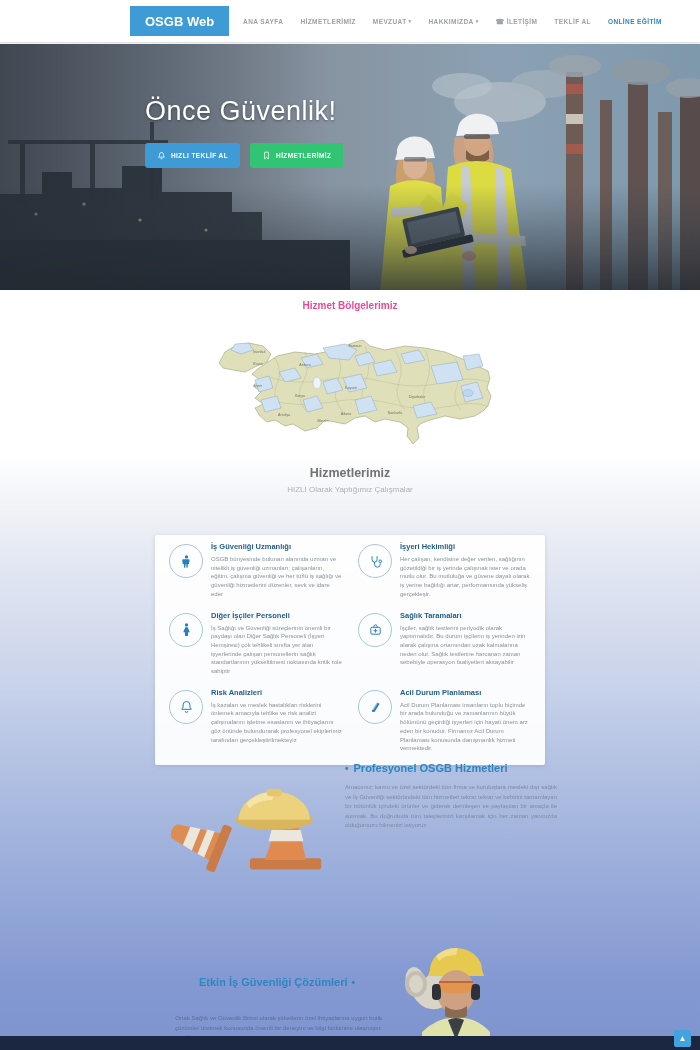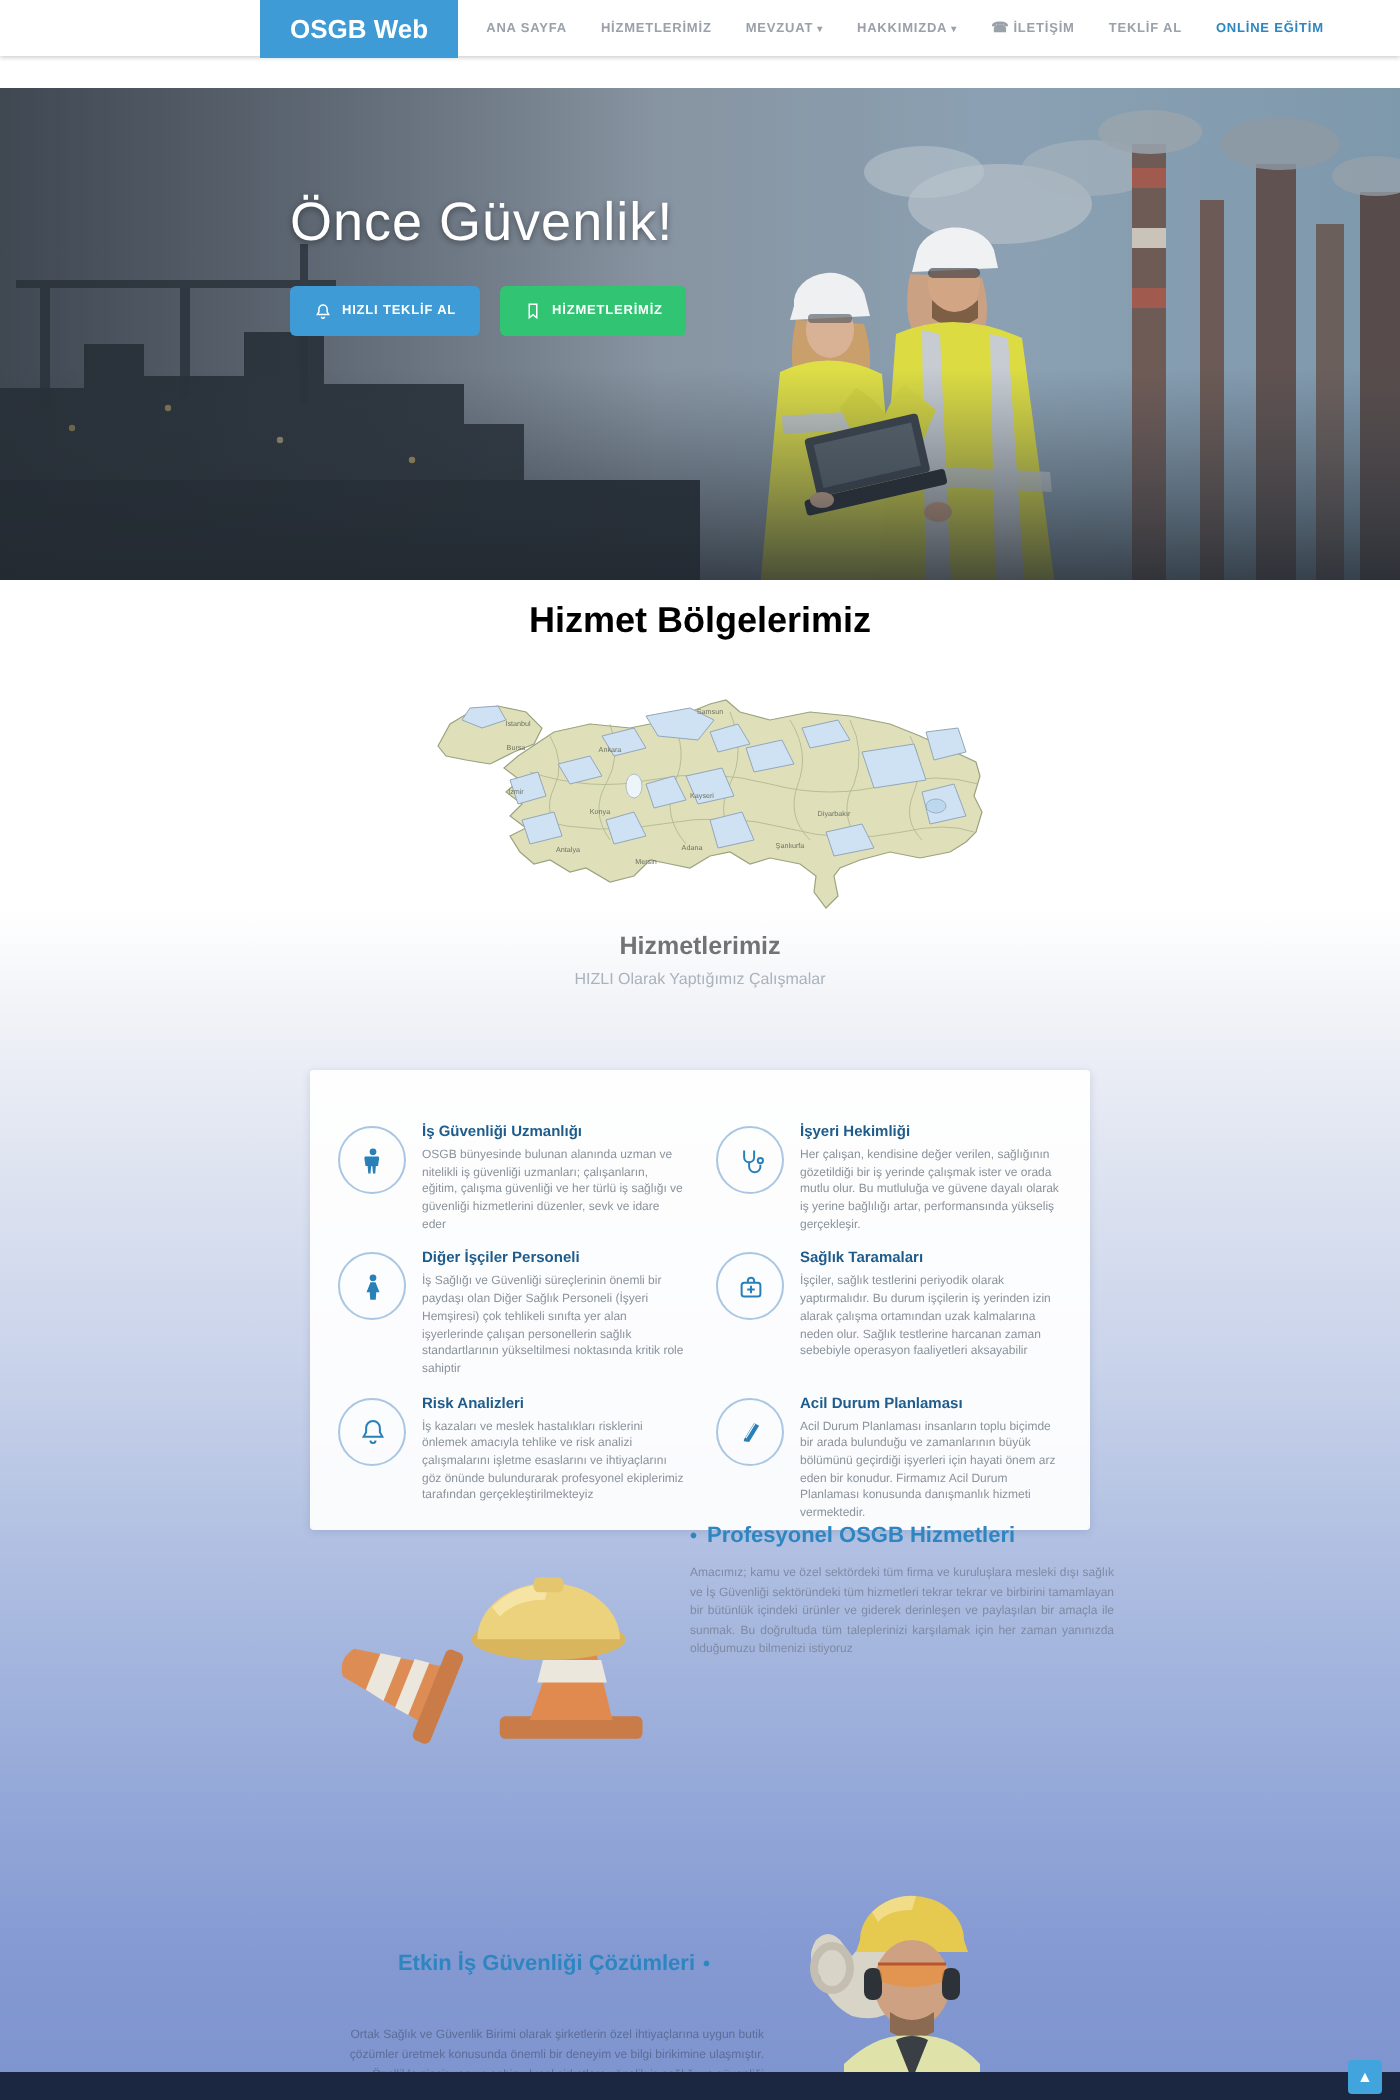--- a/index.html
+++ b/index.html
@@ -3,21 +3,21 @@
 <meta charset="utf-8">
 <style>
   * { margin:0; padding:0; box-sizing:border-box; }
   html,body { background:#ffffff; }
   .page {
     position:relative; width:700px; height:1050px; overflow:hidden;
     font-family:"Liberation Sans", sans-serif; background:#ffffff;
   }
   
   .navbar {
-    position:absolute; top:0; left:0; width:700px; height:28px;
+    position:absolute; top:0; left:0; width:700px; height:42px;
     background:#ffffff; display:flex; align-items:center;
     padding-left:130px; z-index:30; box-shadow:0 1px 2px rgba(0,0,0,.18);
   }
   .brand {
     background:#3e9bd6; color:#fff; font-weight:bold; font-size:13px;
     height:30px; display:flex; align-items:center; padding:0 15px; cursor:pointer;
   }
   .nav-items { display:flex; align-items:center; gap:17px; margin-left:14px; }
   .nav-item {
     font-size:6.5px; font-weight:bold; letter-spacing:.4px; color:#9aa1a9;
@@ -36,35 +36,35 @@
   .hero-btn {
     display:flex; align-items:center; gap:5px; border:none; border-radius:3px;
     color:#fff; font-size:6.5px; font-weight:bold; letter-spacing:.4px;
     padding:8px 12px; cursor:pointer; font-family:"Liberation Sans",sans-serif;
   }
   .hero-btn.blue { background:#3e9bd6; }
   .hero-btn.green { background:#31c473; }
   .hero-btn svg { display:block; }
   
   .regions { position:absolute; top:290px; left:0; width:700px; height:165px; background:#ffffff; }
-  .regions-title { text-align:center; padding-top:10px; font-size:18px; font-weight:bold; color:#000000; }
+  .regions-title { text-align:center; padding-top:10px; font-size:10px; font-weight:bold; color:#ec4899; }
   .map-wrap { display:flex; justify-content:center; margin-top:5px; }
   .map-label { font-size:3.6px; fill:#6e7263; text-anchor:middle; font-family:"Liberation Sans",sans-serif; }
   
   .lower {
     position:absolute; top:455px; left:0; width:700px; height:595px;
     background:linear-gradient(180deg,#ffffff 0%,#f0f2f7 9%,#e0e5f1 20%,#c9d3ea 38%,#adbde1 56%,#96aad9 73%,#8499d2 88%,#7e94ce 100%);
   }
   .services-title { position:absolute; top:466px; left:0; width:700px; text-align:center; font-size:12.5px; font-weight:bold; color:#737373; }
   .services-sub { position:absolute; top:485px; left:0; width:700px; text-align:center; font-size:8px; color:#aab2bb; }
   .cards-panel {
     position:absolute; top:535px; left:155px; width:390px; height:230px;
     background:rgba(255,255,255,.93); border-radius:2px; box-shadow:0 1px 4px rgba(70,90,140,.18);
     display:grid; grid-template-columns:1fr 1fr; column-gap:16px; row-gap:7px;
-    padding:26px 14px; overflow:hidden;
+    padding:7px 14px; overflow:hidden;
   }
   .svc { display:flex; gap:8px; }
   .svc-icon {
     flex:0 0 auto; width:34px; height:34px; border:1px solid #a9c7e2; border-radius:50%;
     display:flex; align-items:center; justify-content:center; margin-top:2px;
   }
   .svc-title { font-size:7.5px; font-weight:bold; color:#1f5c8b; margin-bottom:4px; }
   .svc-text { font-size:6px; line-height:1.45; color:#8a929b; }
   
   .hat-illustration { position:absolute; top:768px; left:162px; width:172px; height:108px; }

